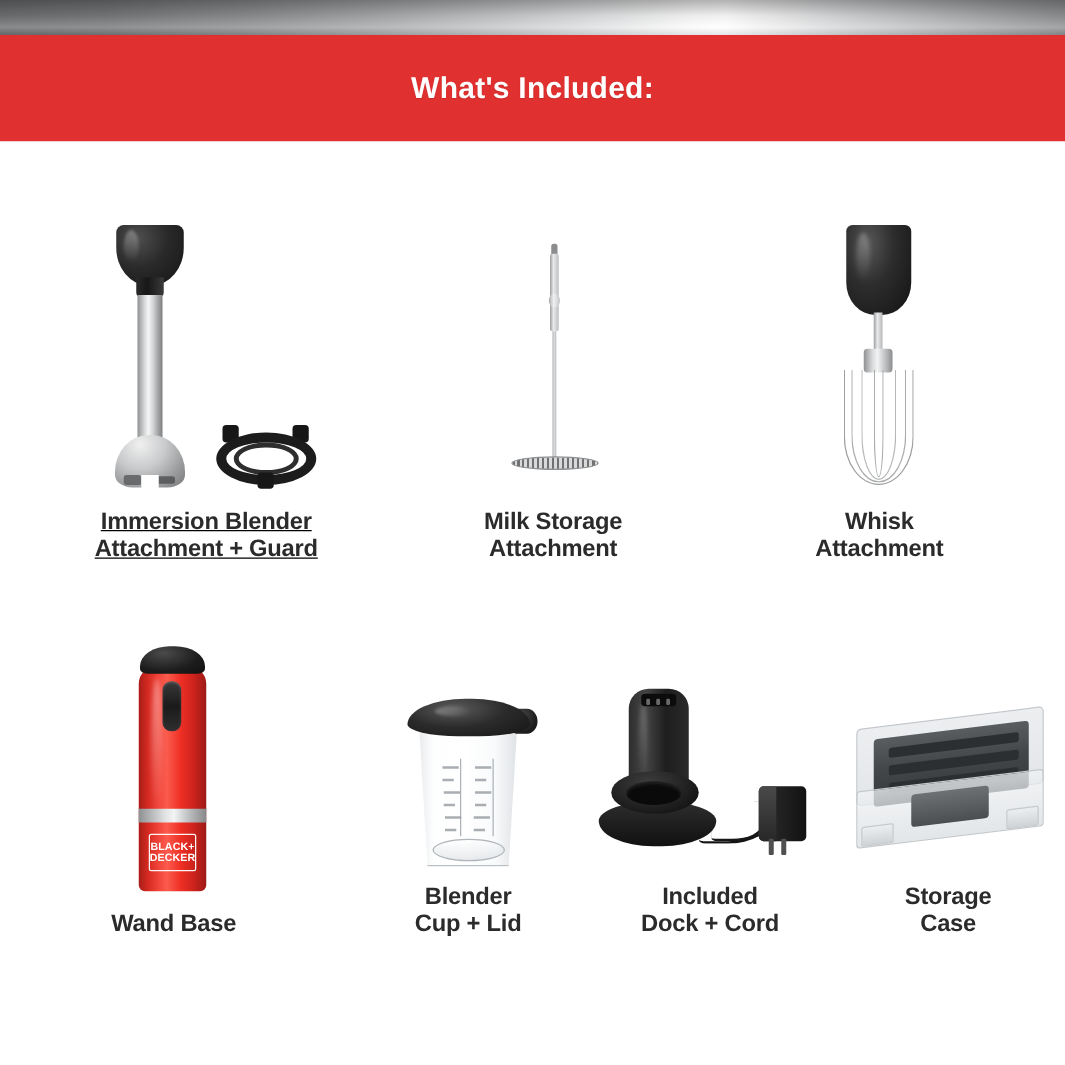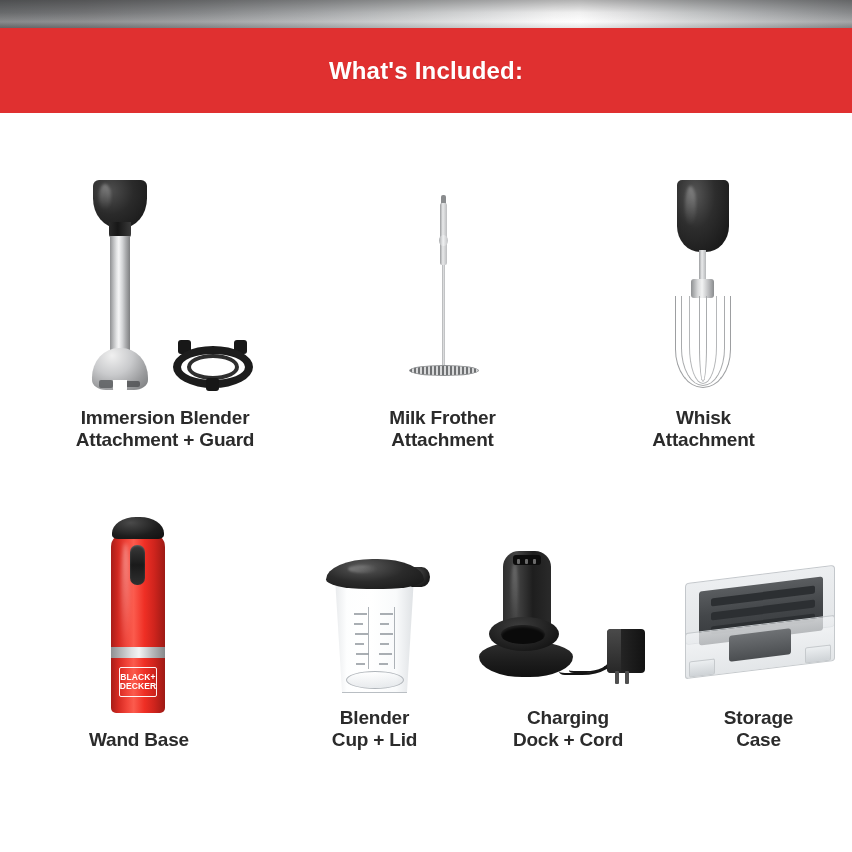--- a/index.html
+++ b/index.html
@@ -356,21 +356,21 @@
 <div class="page">
 
   <div class="metal-strip"></div>
 
   <div class="banner">
     <div class="banner-title">What's Included:</div>
   </div>
 
   <div class="row row-top">
 
-    <div class="cell" style="width:330px;">
+    <div class="cell" style="width:330px;text-decoration:underline;">
       <div class="art" style="height:220px;">
         <div class="ib">
           <div class="ib-cone"></div>
           <div class="ib-neck"></div>
           <div class="ib-shaft"></div>
           <div class="ib-bell"></div>
           <div class="ib-bell-notch"></div>
           <div class="ib-guard">
             <div class="ib-guard-tab gt1"></div>
             <div class="ib-guard-tab gt2"></div>
@@ -387,21 +387,21 @@
     <div class="cell" style="width:225px;">
       <div class="art" style="height:220px;">
         <div class="mf">
           <div class="mf-tip"></div>
           <div class="mf-rod-top"></div>
           <div class="mf-collar"></div>
           <div class="mf-rod"></div>
           <div class="mf-coil"></div>
         </div>
       </div>
-      <div class="caption">Milk Frother
+      <div class="caption">Milk Storage
 Attachment</div>
     </div>
 
     <div class="cell" style="width:297px;align-items:center;">
       <div class="art" style="height:220px;">
         <div class="wk">
           <div class="wk-cap"></div>
           <div class="wk-stem"></div>
           <div class="wk-collar"></div>
           <div class="wk-balloon">
@@ -478,21 +478,21 @@
           <div class="cd-cup"></div>
           <div class="cd-cup-hole"></div>
           <div class="cd-cord"></div>
           <div class="cd-cord2"></div>
           <div class="cd-adapter"></div>
           <div class="cd-adapter-face"></div>
           <div class="cd-prong cp1"></div>
           <div class="cd-prong cp2"></div>
         </div>
       </div>
-      <div class="caption">Charging
+      <div class="caption">Included
 Dock + Cord</div>
     </div>
 
     <div class="cell" style="width:187px;">
       <div class="art" style="height:200px;">
         <div class="sc">
           <div class="sc-lid"></div>
           <div class="sc-inner"></div>
           <div class="sc-div sd1"></div>
           <div class="sc-div sd2"></div>

